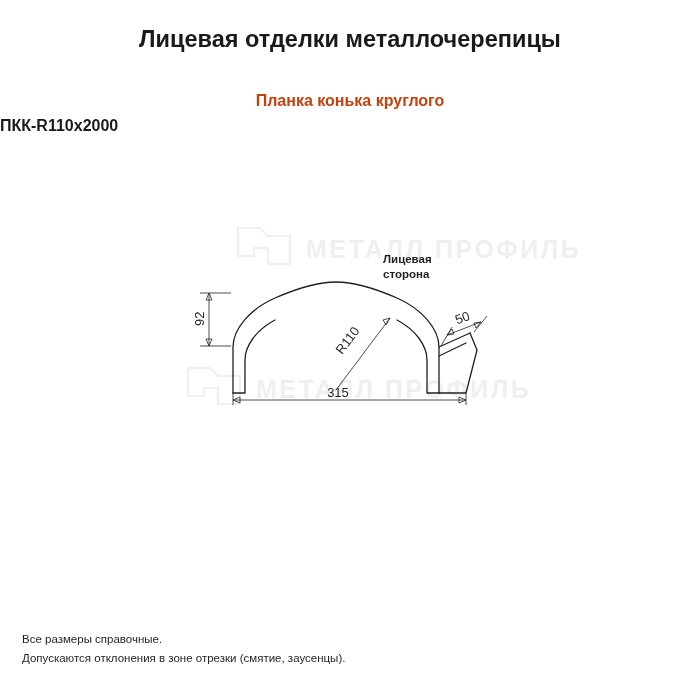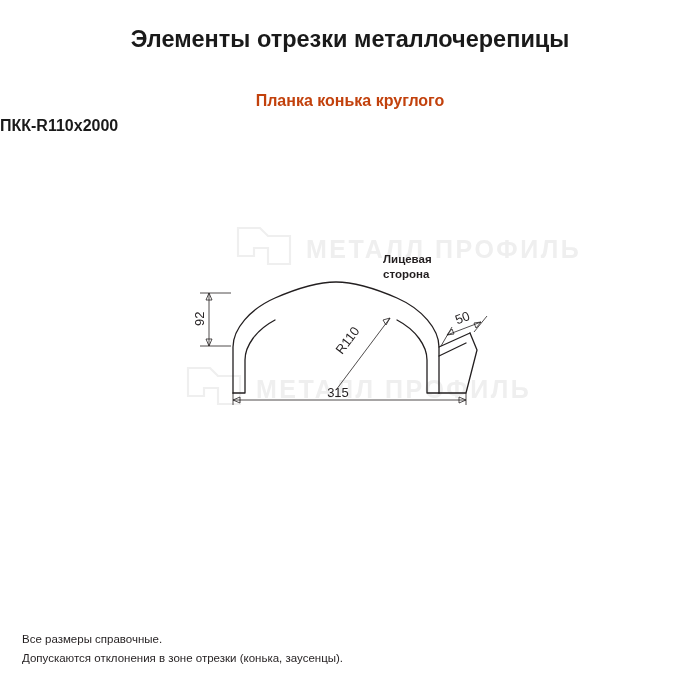--- a/index.html
+++ b/index.html
@@ -105,21 +105,21 @@
     font-size: 11.5px;
     font-weight: bold;
     fill: #231f20;
   }
 </style>
 </head>
 <body>
 
 <div class="page">
 
-  <div class="main-title">Элементы отрезки металлочерепицы</div>
+  <div class="main-title">Лицевая отделки металлочерепицы</div>
   <div class="sub-title">Планка конька круглого</div>
   <div class="sub-code">ПКК-R110х2000</div>
 
   <div class="drawing">
     <svg width="700" height="420" viewBox="0 0 700 420" xmlns="http://www.w3.org/2000/svg">
 
       <g transform="translate(232,72)">
         <path class="wm-line" d="M6,34 L6,6 L28,6 L36,14 L58,14 L58,42 L36,42 L36,26 L22,26 L22,34 Z"></path>
         <text class="wm-text" x="74" y="36">МЕТАЛЛ ПРОФИЛЬ</text>
       </g>
@@ -183,16 +183,16 @@
       <g>
         <text class="note-text" x="383" y="113">Лицевая</text>
         <text class="note-text" x="383" y="128">сторона</text>
       </g>
 
     </svg>
   </div>
 
   <div class="footer">
     <div>Все размеры справочные.</div>
-    <div>Допускаются отклонения в зоне отрезки (конька, заусенцы).</div>
+    <div>Допускаются отклонения в зоне отрезки (смятие, заусенцы).</div>
   </div>
 
 </div>
 
 </body></html>

